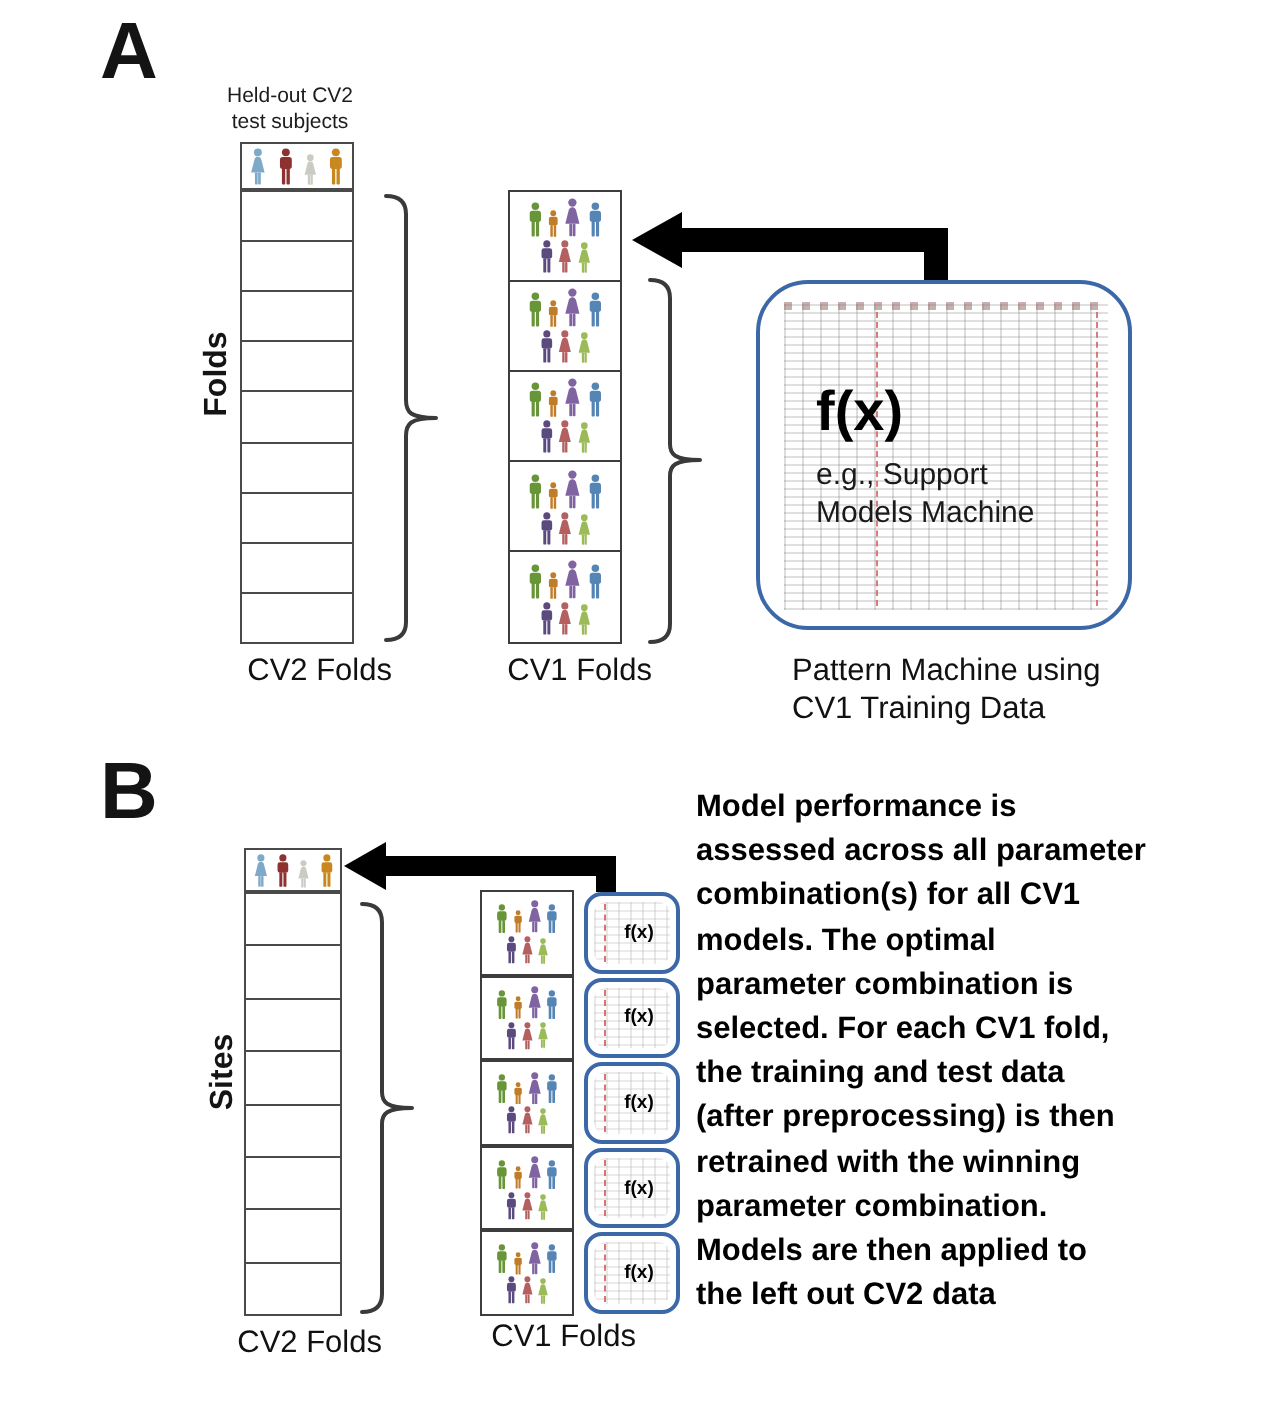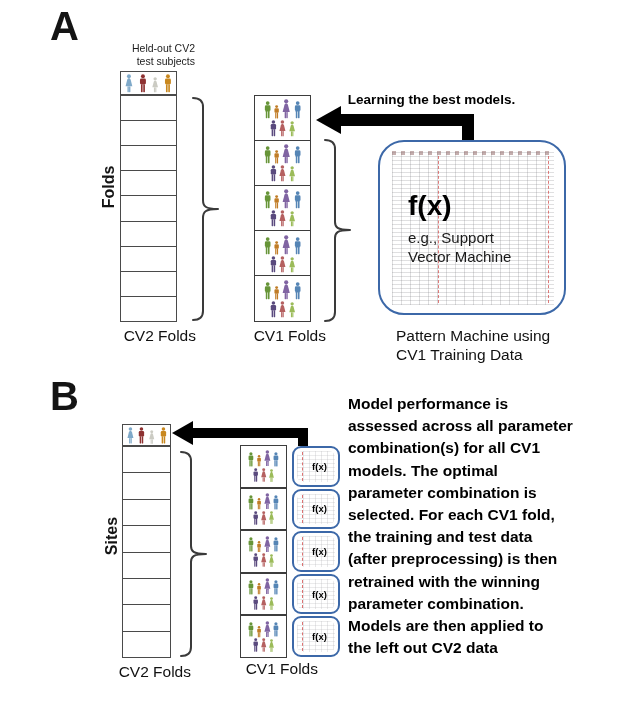--- a/index.html
+++ b/index.html
@@ -1,21 +1,21 @@
 <!DOCTYPE html>
 <html><head>
 <meta charset="utf-8">
 <style>
   html,body{margin:0;padding:0;background:#fff;}
   .canvas{
     position:relative;width:634px;height:707px;background:#ffffff;
     font-family:"Liberation Sans",sans-serif;color:#141414;overflow:hidden;
   }
   .panel-label{position:absolute;font-weight:bold;font-size:40px;line-height:1;}
-  .small-caption{position:absolute;font-size:10.5px;line-height:1.25;text-align:right;color:#1c1c1c;white-space:pre-line;}
+  .small-caption{position:absolute;font-size:10.5px;line-height:1.25;text-align:center;color:#1c1c1c;white-space:pre-line;}
   .caption{position:absolute;font-size:15.5px;text-align:right;color:#111;}
   .axis-label{position:absolute;font-weight:bold;font-size:16px;text-align:center;transform:rotate(-90deg);}
   .subjects-box{position:absolute;border:1.3px solid #4a4a4a;background:#fff;display:flex;align-items:flex-end;justify-content:space-evenly;padding-bottom:1px;box-sizing:border-box;}
   .stack{position:absolute;border:1.3px solid #4a4a4a;background:#fff;display:flex;flex-direction:column;box-sizing:border-box;}
   .stack .cell{flex:1;border-bottom:1.3px solid #4a4a4a;}
   .stack .cell:last-child{border-bottom:none;}
   .fold-stack{position:absolute;display:flex;flex-direction:column;}
   .fold-box{flex:1;border:1.6px solid #3d3d3d;background:#fff;margin-top:-1.6px;display:flex;flex-direction:column;justify-content:center;align-items:center;box-sizing:border-box;padding:1px 2px;}
   .fold-box:first-child{margin-top:0;}
   .fold-row{display:flex;align-items:flex-end;justify-content:center;gap:1px;}
@@ -246,33 +246,32 @@
         </div>
       </div>
     </div>
 
   <div class="caption" style="left:241px;top:327px;width:85px;">CV1 Folds</div>
 
   <svg class="brace" style="left:322px;top:138px;" width="30" height="185">
     <path d="M3,2 Q13,2 13,11 L13,84 C13,89 15,92 28,92 C15,92 13,95 13,100 L13,174 Q13,183 3,183" fill="none" stroke="#3a3a3a" stroke-width="2" stroke-linecap="round" stroke-linejoin="round"></path>
   </svg>
 
-  <div class="arrow-label" style="left:334px;top:92px;width:195px;">Learning the best models.</div>
   <div class="arrowhead-left" style="left:316px;top:106px;border-top:14px solid transparent;border-bottom:14px solid transparent;border-right:25px solid #000;"></div>
   <div class="bar" style="left:338px;top:114px;width:136px;height:12px;"></div>
   <div class="bar" style="left:462px;top:114px;width:12px;height:28px;"></div>
 
   <div class="model-box" style="left:378px;top:140px;width:188px;height:175px;">
     <div class="matrix"></div>
     <div class="matrix-header"></div>
     <div class="red-col" style="left:58px;"></div>
     <div class="red-col" style="left:168px;"></div>
     <div class="model-formula">f(x)</div>
     <div class="model-example">e.g., Support
-Vector Machine</div>
+Models Machine</div>
   </div>
   <div class="box-caption" style="left:396px;top:326px;">Pattern Machine using
 CV1 Training Data</div>
 
   <div class="panel-label" style="left:50px;top:376px;">B</div>
 
   <div class="subjects-box" style="left:122px;top:424px;width:49px;height:22px;" id="b-subjects">
       <svg viewBox="0 0 24 48" class="person" style="height: 17.1px; width: 8.892px;">
         <use href="#person-female" fill="#7fa9c9"></use>
       </svg>

